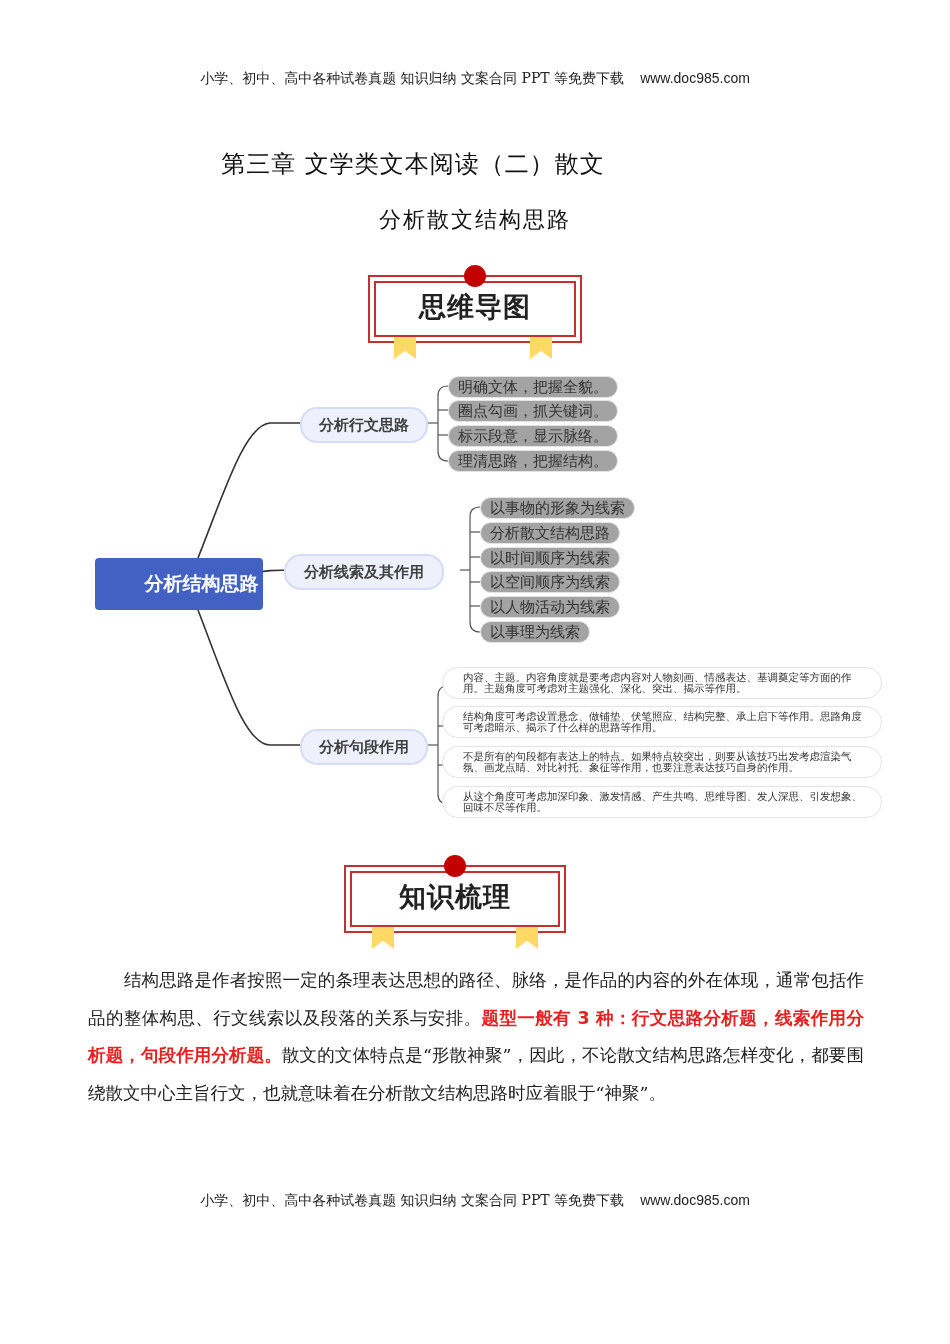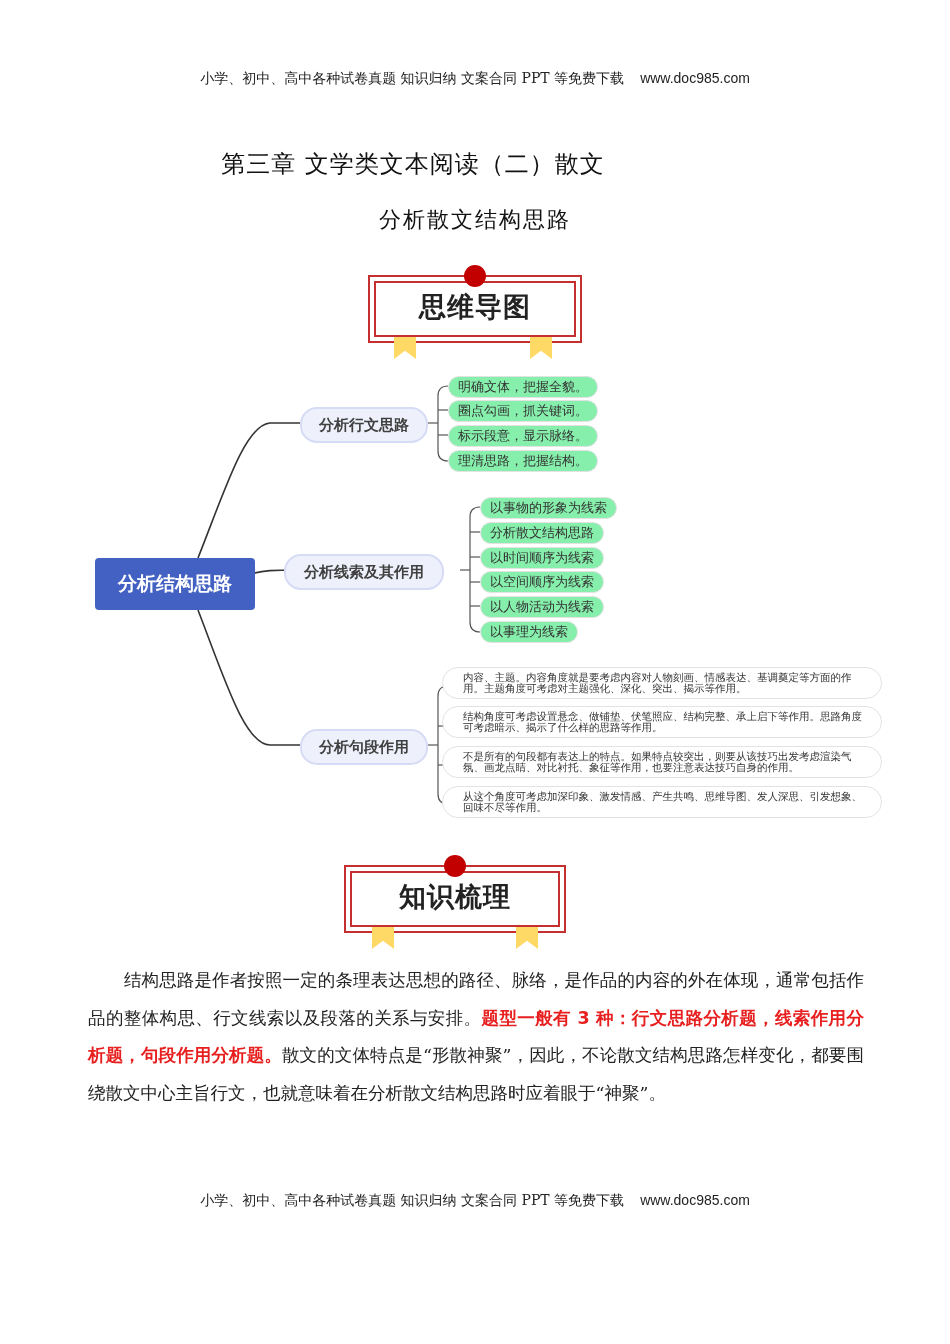--- a/index.html
+++ b/index.html
@@ -27,32 +27,32 @@
     .banner { position: absolute; width: 214px; height: 76px; }
     .banner .outer { position: absolute; left: 0; top: 10px; width: 210px; height: 64px; border: 2px solid #c62f2f; }
     .banner .inner { position: absolute; left: 6px; top: 16px; width: 198px; height: 52px; border: 2px solid #c62f2f; background: #fff; }
     .banner .dot { position: absolute; left: 96px; top: 0; width: 22px; height: 22px; border-radius: 50%; background: #c20000; }
     .banner .label { position: absolute; left: 6px; top: 24px; width: 202px; text-align: center; font-size: 27px; font-weight: bold; color: #222; letter-spacing: 1px; }
     .banner .ribbon { position: absolute; top: 72px; width: 22px; height: 22px; background: #ffd966;
       clip-path: polygon(0 0, 100% 0, 100% 100%, 50% 62%, 0 100%); }
 
     
     .root-node {
-      position: absolute; left: 95px; top: 558px; width: 160px; height: 52px;
+      position: absolute; left: 95px; top: 558px; width: 123px; height: 52px;
       background: #4361c2; border-radius: 4px; color: #fff; font-weight: bold; font-size: 19px;
-      display: flex; align-items: center; justify-content: center;
+      display: flex; align-items: center; justify-content: center; padding-left: 45px;
     }
     .branch-node {
       position: absolute; height: 32px; border-radius: 17px;
       background: #eef0fb; border: 2px solid #d6dcf5; color: #404040; font-weight: bold; font-size: 15px;
       display: flex; align-items: center; justify-content: center;
     }
     .leaf {
       position: absolute; height: 20px; border-radius: 11px;
-      border: 1px solid #e3e3e3; background: #86efac; font-size: 13px; color: #333;
+      border: 1px solid #e3e3e3; background: #a3a3a3; font-size: 15px; color: #333;
       display: flex; align-items: center; padding: 0 9px; white-space: nowrap;
     }
     .leaf-multi {
       position: absolute; border-radius: 18px; border: 1px solid #e3e3e3; background: #fff;
       font-size: 10.5px; color: #333; padding: 4px 12px 4px 22px; line-height: 11px;
     }
     svg.connectors { position: absolute; left: 0; top: 0; }
 
     
     .para {

